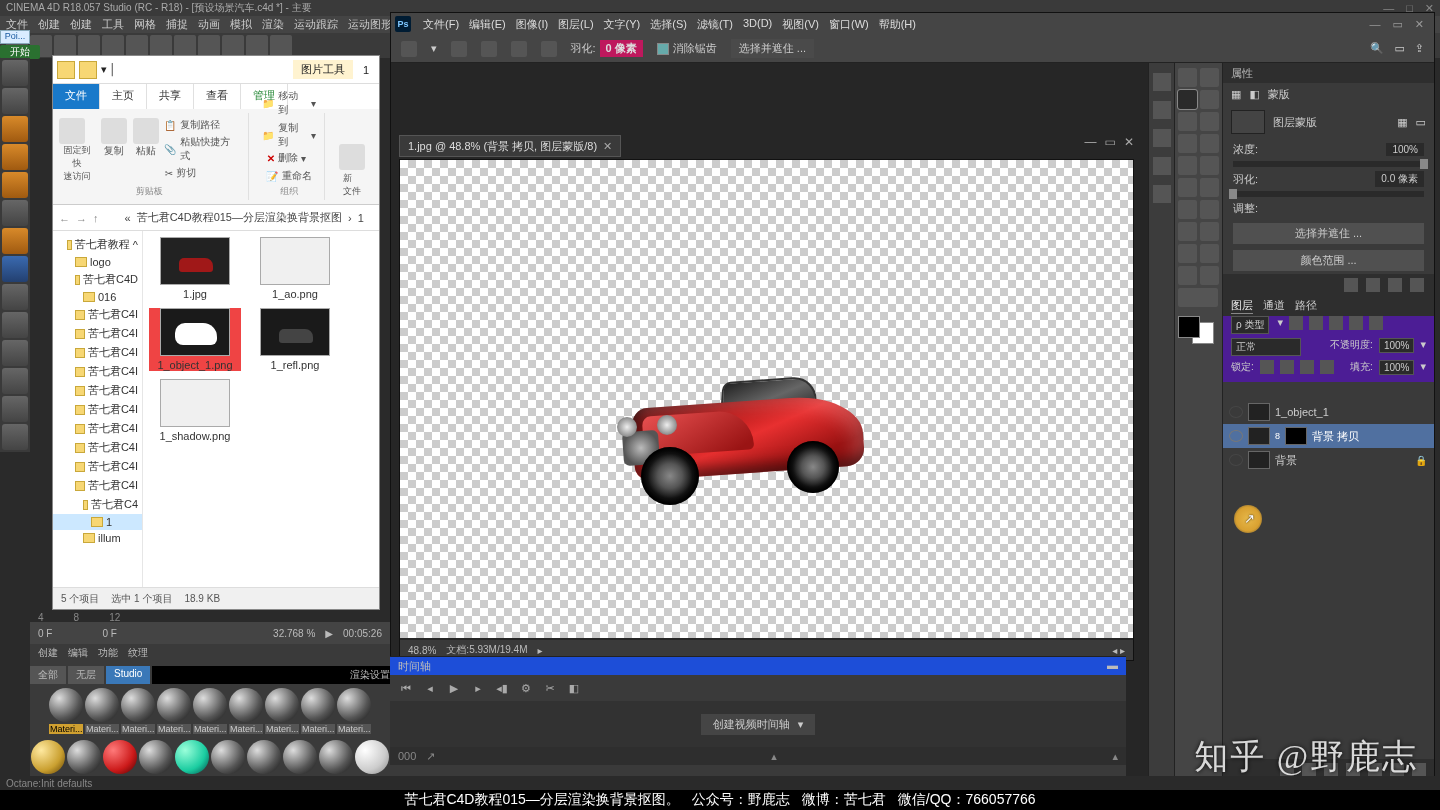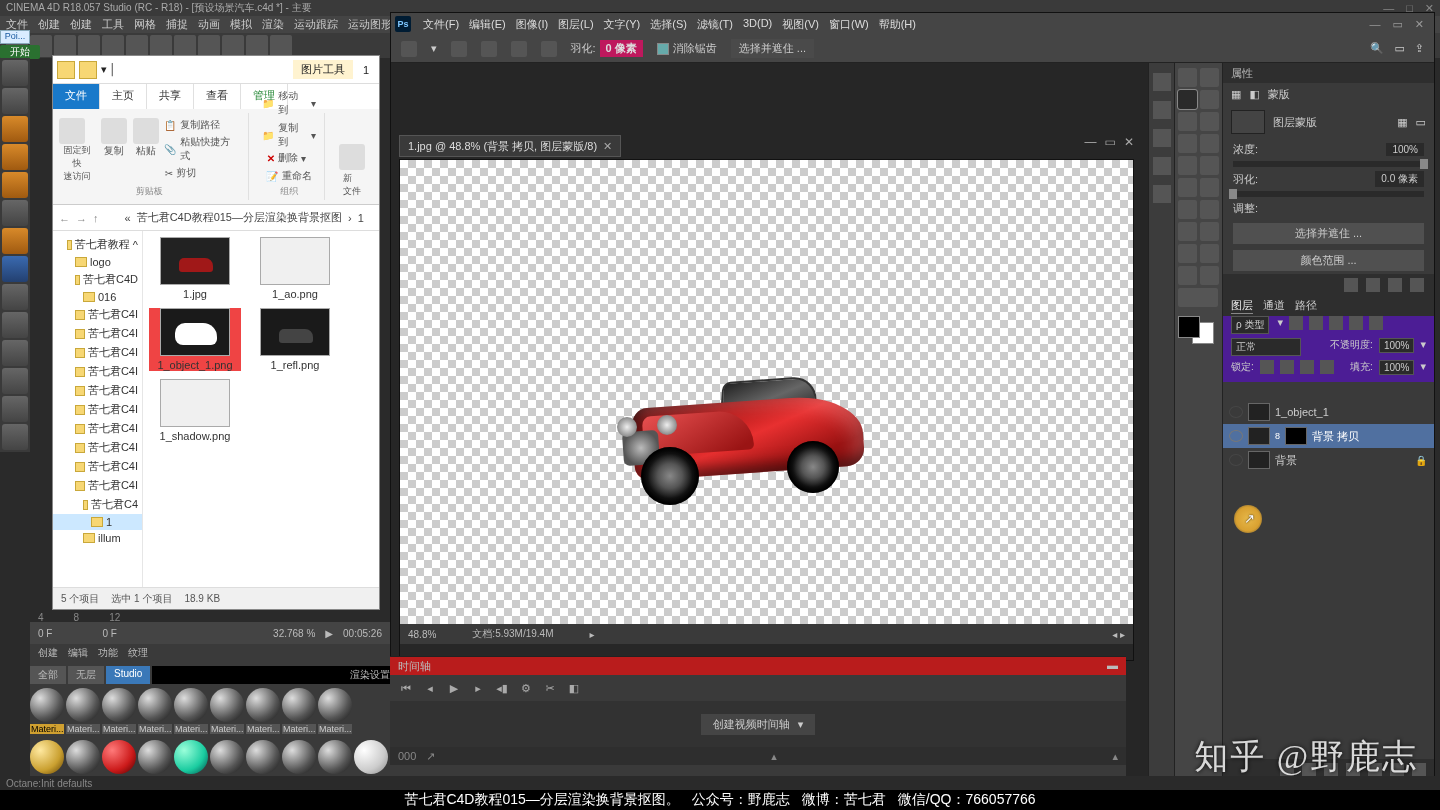--- a/index.html
+++ b/index.html
@@ -72,21 +72,21 @@
 .car .body-main { position: absolute; left: 20px; top: 40px; width: 230px; height: 72px; background: linear-gradient(160deg,#5a0c0c 0%,#b81a1a 30%,#e83030 50%,#9a1212 80%); border-radius: 16px 70px 18px 14px / 18px 40px 18px 14px; box-shadow: inset 6px -8px 14px rgba(0,0,0,0.5), inset -10px 6px 18px rgba(255,255,255,0.18); transform: rotate(-4deg); }
 .car .hood { position: absolute; left: 30px; top: 52px; width: 110px; height: 40px; background: linear-gradient(150deg,#e85050 0%,#9a1414 90%); border-radius: 10px 40px 6px 6px; transform: rotate(-4deg); }
 .car .wind { position: absolute; left: 108px; top: 18px; width: 96px; height: 40px; background: linear-gradient(160deg,#222 0%,#666 50%,#222 100%); border-radius: 8px 26px 4px 4px; transform: rotate(-4deg) skewX(-8deg); border: 2px solid #333; }
 .car .grille { position: absolute; left: 10px; top: 70px; width: 36px; height: 34px; background: radial-gradient(circle,#bbb 0%,#555 70%); border-radius: 6px; transform: rotate(-4deg); }
 .car .wheel { position: absolute; width: 58px; height: 58px; background: radial-gradient(circle,#888 0%,#555 30%,#111 55%,#000 70%); border-radius: 50%; box-shadow: inset 0 0 6px #000; }
 .car .wheel.front { left: 28px; top: 86px; }
 .car .wheel.rear { left: 174px; top: 80px; width: 52px; height: 52px; }
 .car .headlight { position: absolute; width: 20px; height: 20px; background: radial-gradient(circle,#eee 0%,#999 60%,#555 100%); border-radius: 50%; }
 .car .headlight.l1 { left: 4px; top: 56px; }
 .car .headlight.l2 { left: 44px; top: 54px; }
-.canvas-status { position: absolute; left: 0; right: 0; bottom: 16px; height: 20px; background: #3a3a3a; color: #bbb; font-size: 10px; display: flex; align-items: center; gap: 36px; padding: 0 8px; }
+.canvas-status { position: absolute; left: 0; right: 0; bottom: 0; height: 20px; background: #3a3a3a; color: #bbb; font-size: 10px; display: flex; align-items: center; gap: 10px; padding: 0 8px; }
 
 .ps-strip { width: 26px; background: #3c3c3c; border-left: 1px solid #222; display: flex; flex-direction: column; gap: 10px; padding: 10px 4px; }
 .strip-ico { width: 18px; height: 18px; background: #555; }
 .ps-tools { width: 48px; background: #454545; border-left: 1px solid #222; display: flex; flex-wrap: wrap; gap: 3px; padding: 5px 3px; align-content: flex-start; }
 .tool-b { width: 19px; height: 19px; background: #555; border-radius: 2px; }
 .tool-b.active { background: #2a2a2a; outline: 1px solid #888; }
 .tool-swatch { width: 36px; height: 28px; position: relative; margin-top: 6px; }
 .tool-swatch .fg { position: absolute; left: 0; top: 0; width: 22px; height: 22px; background: #000; border: 1px solid #888; }
 .tool-swatch .bg { position: absolute; right: 0; bottom: 0; width: 22px; height: 22px; background: #fff; border: 1px solid #888; }
 
@@ -115,31 +115,31 @@
 
 .cursor-hl { position: absolute; left: 1234px; top: 505px; width: 28px; height: 28px; background: radial-gradient(circle,#e6b84a 0%,#d8a030 60%,rgba(216,160,48,0) 100%); border-radius: 50%; }
 .cursor-hl::after { content: "↖"; position: absolute; left: 10px; top: 6px; color: #fff; font-size: 13px; text-shadow: 0 0 2px #000; transform: scaleX(-1); }
 
 
 .c4d-lower { position: absolute; left: 30px; top: 612px; width: 360px; height: 170px; background: #3a3a3a; font-size: 10px; color: #bbb; }
 .tl-row { height: 22px; background: #444; display: flex; align-items: center; gap: 10px; padding: 0 8px; }
 .tl-tabs { display: flex; gap: 2px; margin-top: 4px; }
 .tl-tab { padding: 2px 8px; background: #555; font-size: 10px; }
 .tl-tab.active { background: #3a78b8; color: #fff; }
-.mat-row { display: flex; gap: 2px; padding: 4px 0; }
+.mat-row { display: flex; gap: 2px; padding: 4px 0; justify-content: center; }
 .mat { width: 34px; height: 34px; border-radius: 50%; background: radial-gradient(circle at 30% 30%,#ddd,#555 60%,#111); position: relative; }
 .mat.gold { background: radial-gradient(circle at 30% 30%,#ffe9a0,#caa030 60%,#5a3a00); }
 .mat.red { background: radial-gradient(circle at 30% 30%,#ff7a7a,#cc1a1a 60%,#400); }
 .mat.green { background: radial-gradient(circle at 30% 30%,#9affda,#1acca0 60%,#044); }
 .mat.white { background: radial-gradient(circle at 30% 30%,#fff,#ccc 60%,#888); }
 .mat-lbl { position: absolute; bottom: -12px; left: 0; right: 0; text-align: center; font-size: 9px; background: #d0a030; color: #000; padding: 0 1px; }
 .mat-lbl.plain { background: #555; color: #ccc; }
 
 .ps-timeline { position: absolute; left: 390px; top: 656px; width: 736px; height: 120px; background: #3a3a3a; border-top: 1px solid #222; }
-.ps-tl-h { height: 18px; background: #b91c1c; padding: 2px 8px; font-size: 11px; color: #bbb; display: flex; justify-content: space-between; }
+.ps-tl-h { height: 18px; background: #1d4ed8; padding: 2px 8px; font-size: 11px; color: #bbb; display: flex; justify-content: space-between; }
 .ps-tl-btns { height: 26px; display: flex; gap: 8px; padding: 4px 8px; align-items: center; }
 .tl-btn { width: 16px; height: 16px; color: #aaa; font-size: 11px; display: flex; align-items: center; justify-content: center; }
 .ps-tl-mid { height: 46px; display: flex; align-items: center; justify-content: center; background: #323232; }
 .create-btn { background: #454545; padding: 3px 12px; font-size: 11px; color: #ccc; display: flex; align-items: center; gap: 8px; }
 
 
 .octane-bar { position: absolute; left: 0; bottom: 20px; width: 1440px; height: 14px; background: #2a2a2a; color: #888; font-size: 10px; padding: 0 6px; display: flex; align-items: center; }
 .footer-bar { position: absolute; left: 0; bottom: 0; width: 1440px; height: 20px; background: #000; display: flex; align-items: center; justify-content: center; gap: 12px; font-size: 14px; color: #fff; }
 .watermark { position: absolute; right: 22px; bottom: 30px; font-size: 34px; color: #eaeaea; font-weight: 500; letter-spacing: 2px; opacity: 0.9; text-shadow: 0 0 4px #000; }
 .watermark .zh { font-family: "SimSun", serif; }

